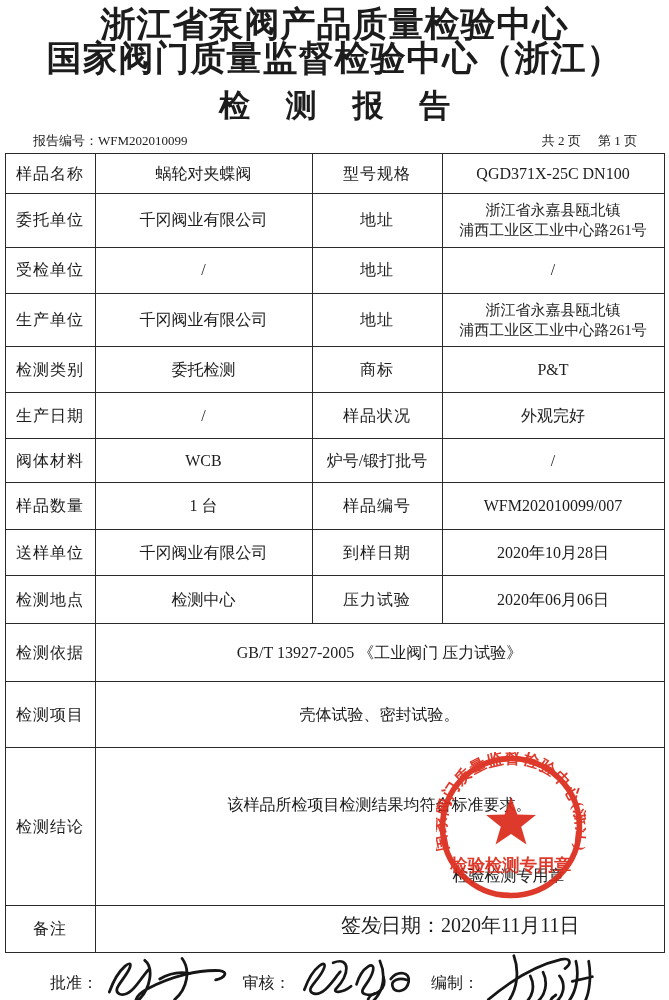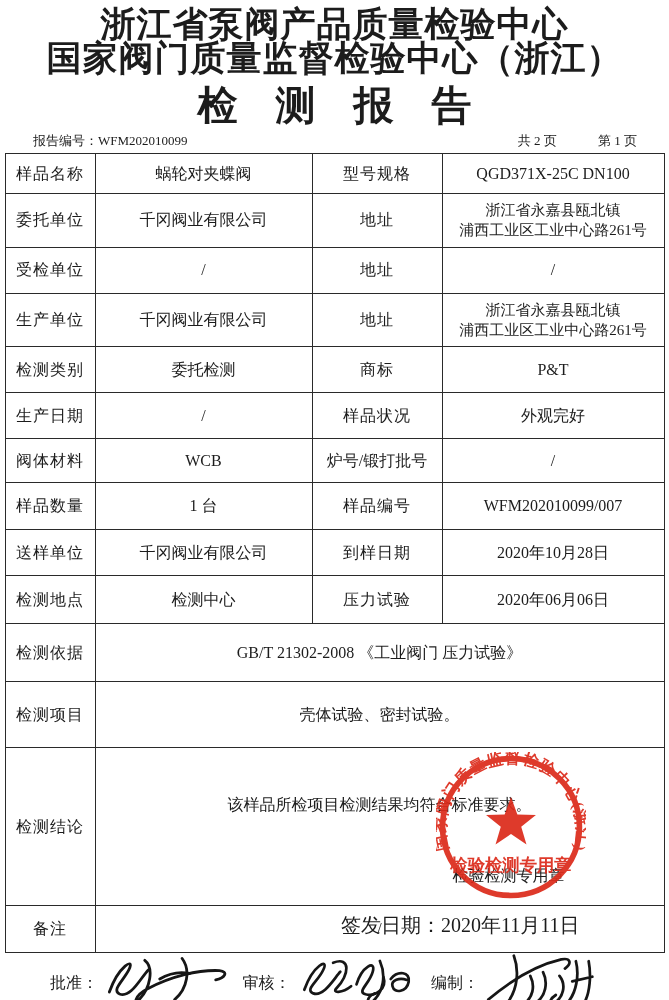--- a/index.html
+++ b/index.html
@@ -4,28 +4,28 @@
 <style>
   html,body{margin:0;padding:0;}
   body{
     width:669px;height:1000px;background:#ffffff;color:#1c1c1c;
     font-family:"Liberation Serif","DejaVu Serif",serif;
     position:relative;overflow:hidden;
   }
   .header{ text-align:center; padding-top:8px; }
   .org-line{ font-size:35px; font-weight:bold; line-height:34px; letter-spacing:1px; }
   .report-title{
-    font-size:40px; font-weight:bold; margin-top:12px; line-height:36px;
+    font-size:31px; font-weight:bold; margin-top:12px; line-height:36px;
     letter-spacing:8px; word-spacing:12px; text-indent:8px;
   }
   .meta-row{
     display:flex; justify-content:space-between; align-items:flex-end;
     font-size:13px; padding:8px 32px 3px 33px;
   }
-  .meta-right span{ margin-left:38px; }
+  .meta-right span{ margin-left:14px; }
   table.report{
     border-collapse:collapse; table-layout:fixed; width:659px; margin:0 auto;
     border:1.5px solid #2a2a2a;
   }
   table.report td{
     border:1px solid #2a2a2a; text-align:center; vertical-align:middle;
     font-size:16px; padding:6px 4px; white-space:pre-line; line-height:1.35;
   }
   td.lbl{ letter-spacing:1px; }
   td.wide-left{ text-align:left; vertical-align:top; padding:10px 8px; }
@@ -125,21 +125,21 @@
     <td>2020年10月28日</td>
   </tr>
   <tr style="height:48px">
     <td class="lbl">检测地点</td>
     <td>检测中心</td>
     <td class="lbl">压力试验</td>
     <td>2020年06月06日</td>
   </tr>
   <tr style="height:58px">
     <td class="lbl">检测依据</td>
-    <td colspan="3">GB/T 21302-2008 《工业阀门 压力试验》</td>
+    <td colspan="3">GB/T 13927-2005 《工业阀门 压力试验》</td>
   </tr>
   <tr style="height:66px">
     <td class="lbl">检测项目</td>
     <td colspan="3" class="wide-left">壳体试验、密封试验。</td>
   </tr>
   <tr style="height:158px">
     <td class="lbl">检测结论</td>
     <td colspan="3" class="conclusion-cell">
       <span>该样品所检项目检测结果均符合标准要求。</span>
       <div class="stamp-caption">检验检测专用章</div>

